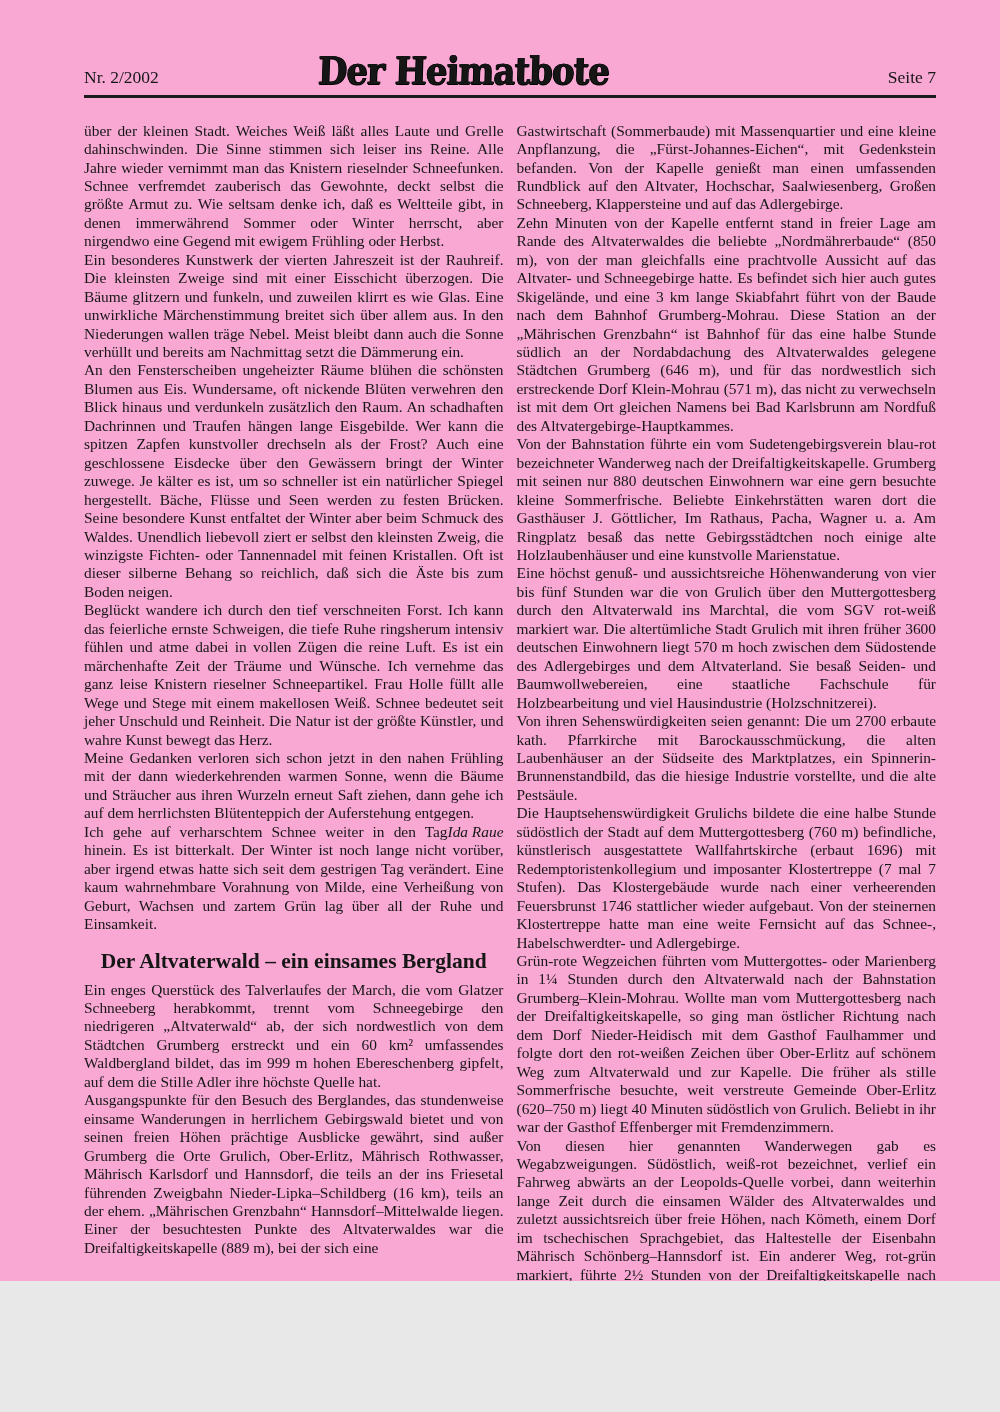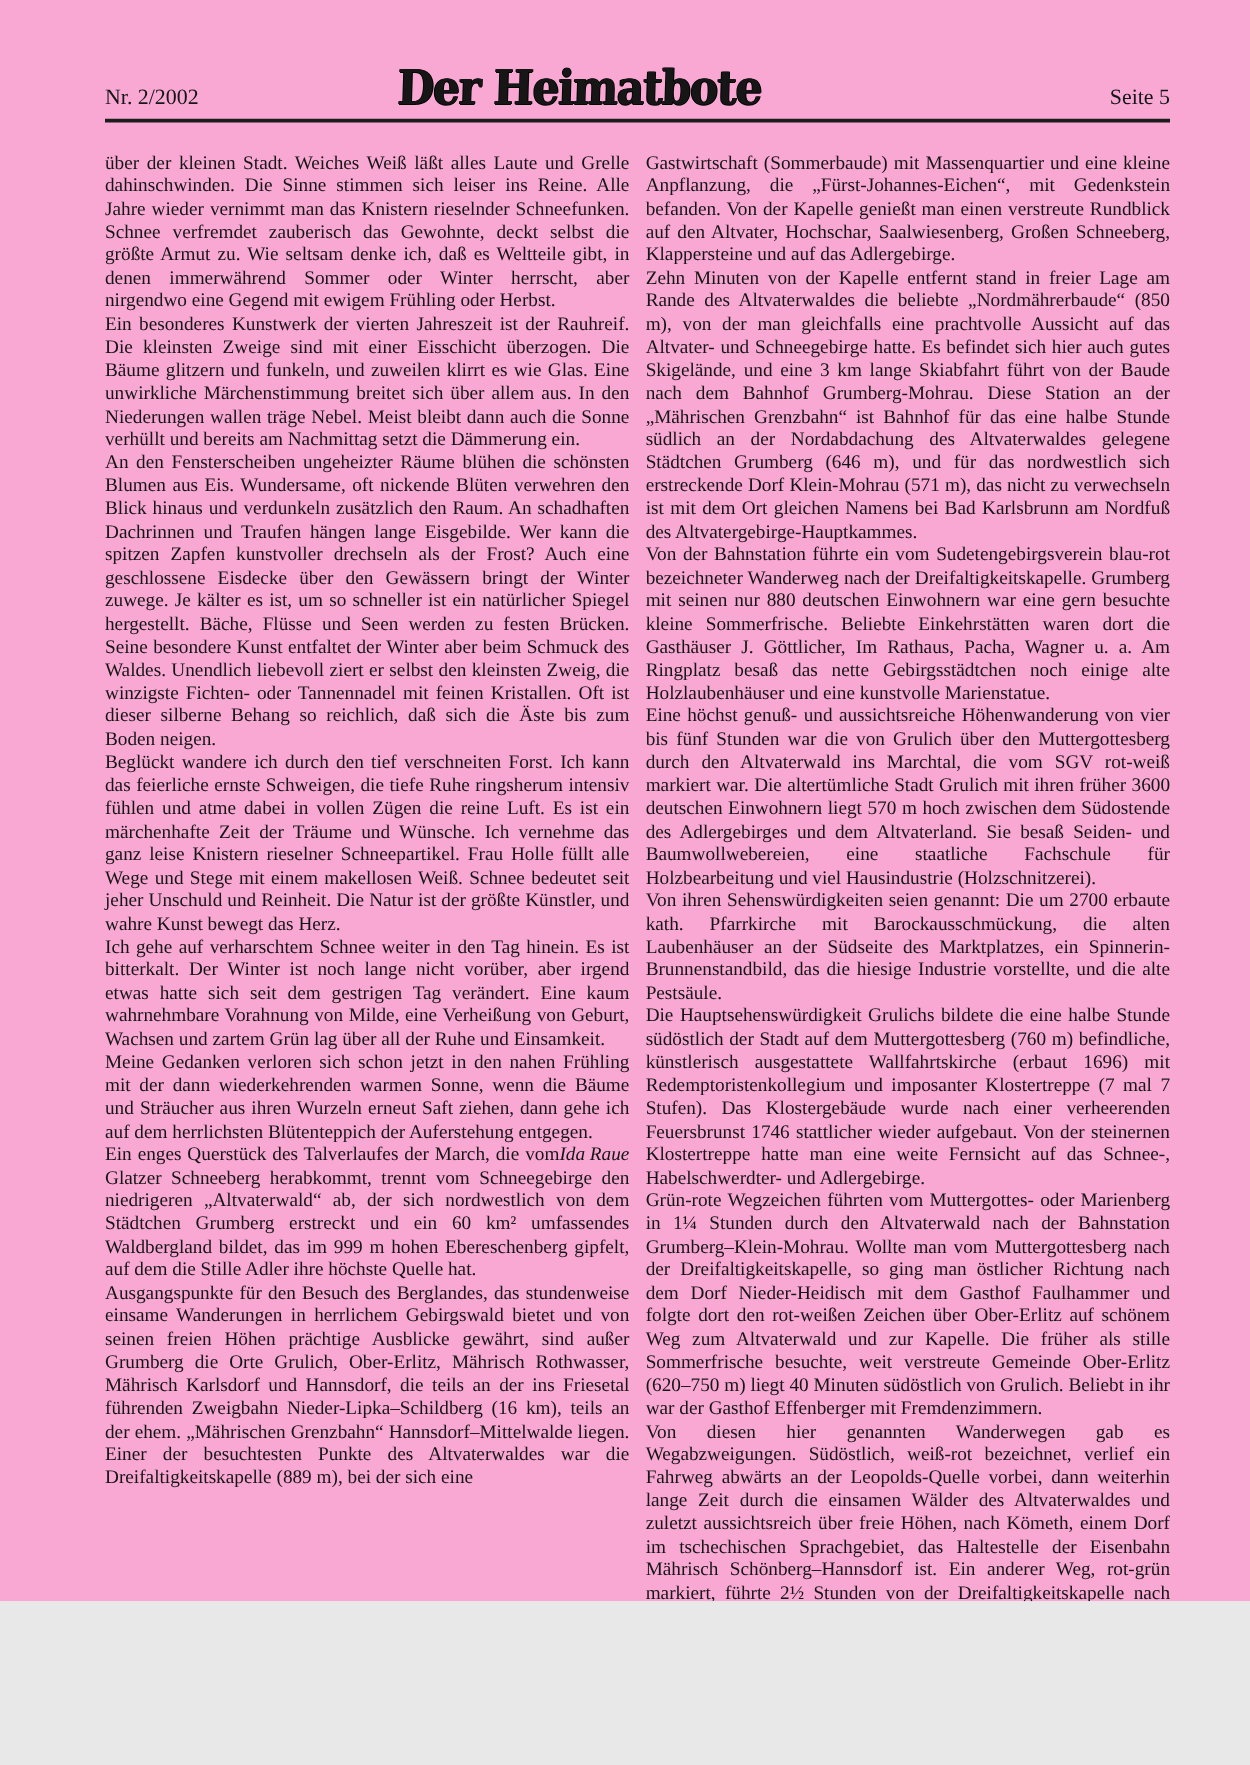--- a/index.html
+++ b/index.html
@@ -69,40 +69,41 @@
   }
 </style>
 </head>
 <body>
 
 <div class="page">
 
   <header class="page-header">
     <span class="issue">Nr. 2/2002</span>
     <span class="masthead">Der Heimatbote</span>
-    <span class="pageno">Seite 5</span>
+    <span class="pageno">Seite 7</span>
   </header>
 
   <main class="columns">
 
     <section class="col">
       <p>über der kleinen Stadt. Weiches Weiß läßt alles Laute und Grelle dahinschwinden. Die Sinne stimmen sich leiser ins Reine. Alle Jahre wieder vernimmt man das Knistern rieselnder Schneefunken. Schnee verfremdet zauberisch das Gewohnte, deckt selbst die größte Armut zu. Wie seltsam denke ich, daß es Weltteile gibt, in denen immerwährend Sommer oder Winter herrscht, aber nirgendwo eine Gegend mit ewigem Frühling oder Herbst.</p>
       <p>Ein besonderes Kunstwerk der vierten Jahreszeit ist der Rauhreif. Die kleinsten Zweige sind mit einer Eisschicht überzogen. Die Bäume glitzern und funkeln, und zuweilen klirrt es wie Glas. Eine unwirkliche Märchenstimmung breitet sich über allem aus. In den Niederungen wallen träge Nebel. Meist bleibt dann auch die Sonne verhüllt und bereits am Nachmittag setzt die Dämmerung ein.</p>
       <p>An den Fensterscheiben ungeheizter Räume blühen die schönsten Blumen aus Eis. Wundersame, oft nickende Blüten verwehren den Blick hinaus und verdunkeln zusätzlich den Raum. An schadhaften Dachrinnen und Traufen hängen lange Eisgebilde. Wer kann die spitzen Zapfen kunstvoller drechseln als der Frost? Auch eine geschlossene Eisdecke über den Gewässern bringt der Winter zuwege. Je kälter es ist, um so schneller ist ein natürlicher Spiegel hergestellt. Bäche, Flüsse und Seen werden zu festen Brücken. Seine besondere Kunst entfaltet der Winter aber beim Schmuck des Waldes. Unendlich liebevoll ziert er selbst den kleinsten Zweig, die winzigste Fichten- oder Tannennadel mit feinen Kristallen. Oft ist dieser silberne Behang so reichlich, daß sich die Äste bis zum Boden neigen.</p>
       <p>Beglückt wandere ich durch den tief verschneiten Forst. Ich kann das feierliche ernste Schweigen, die tiefe Ruhe ringsherum intensiv fühlen und atme dabei in vollen Zügen die reine Luft. Es ist ein märchenhafte Zeit der Träume und Wünsche. Ich vernehme das ganz leise Knistern rieselner Schneepartikel. Frau Holle füllt alle Wege und Stege mit einem makellosen Weiß. Schnee bedeutet seit jeher Unschuld und Reinheit. Die Natur ist der größte Künstler, und wahre Kunst bewegt das Herz.</p>
+      <p><span>Meine Gedanken verloren sich schon jetzt in den nahen Frühling mit der dann wiederkehrenden warmen Sonne, wenn die Bäume und Sträucher aus ihren Wurzeln erneut Saft ziehen, dann gehe ich auf dem herrlichsten Blütenteppich der Auferstehung entgegen.</span> <span class="author">Ida Raue</span></p>
       <p>Ich gehe auf verharschtem Schnee weiter in den Tag hinein. Es ist bitterkalt. Der Winter ist noch lange nicht vorüber, aber irgend etwas hatte sich seit dem gestrigen Tag verändert. Eine kaum wahrnehmbare Vorahnung von Milde, eine Verheißung von Geburt, Wachsen und zartem Grün lag über all der Ruhe und Einsamkeit.</p>
-      <p><span>Meine Gedanken verloren sich schon jetzt in den nahen Frühling mit der dann wiederkehrenden warmen Sonne, wenn die Bäume und Sträucher aus ihren Wurzeln erneut Saft ziehen, dann gehe ich auf dem herrlichsten Blütenteppich der Auferstehung entgegen.</span> <span class="author">Ida Raue</span></p>
 
+      <h2 class="article-title">Der Altvaterwald – ein einsames Bergland</h2>
 
       <p>Ein enges Querstück des Talverlaufes der March, die vom Glatzer Schneeberg herabkommt, trennt vom Schneegebirge den niedrigeren „Altvaterwald“ ab, der sich nordwestlich von dem Städtchen Grumberg erstreckt und ein 60 km² umfassendes Waldbergland bildet, das im 999 m hohen Ebereschenberg gipfelt, auf dem die Stille Adler ihre höchste Quelle hat.</p>
       <p>Ausgangspunkte für den Besuch des Berglandes, das stundenweise einsame Wanderungen in herrlichem Gebirgswald bietet und von seinen freien Höhen prächtige Ausblicke gewährt, sind außer Grumberg die Orte Grulich, Ober-Erlitz, Mährisch Rothwasser, Mährisch Karlsdorf und Hannsdorf, die teils an der ins Friesetal führenden Zweigbahn Nieder-Lipka–Schildberg (16 km), teils an der ehem. „Mährischen Grenzbahn“ Hannsdorf–Mittelwalde liegen. Einer der besuchtesten Punkte des Altvaterwaldes war die Dreifaltigkeitskapelle (889 m), bei der sich eine</p>
     </section>
 
     <section class="col">
-      <p>Gastwirtschaft (Sommerbaude) mit Massenquartier und eine kleine Anpflanzung, die „Fürst-Johannes-Eichen“, mit Gedenkstein befanden. Von der Kapelle genießt man einen verstreute Rundblick auf den Altvater, Hochschar, Saalwiesenberg, Großen Schneeberg, Klappersteine und auf das Adlergebirge.</p>
+      <p>Gastwirtschaft (Sommerbaude) mit Massenquartier und eine kleine Anpflanzung, die „Fürst-Johannes-Eichen“, mit Gedenkstein befanden. Von der Kapelle genießt man einen umfassenden Rundblick auf den Altvater, Hochschar, Saalwiesenberg, Großen Schneeberg, Klappersteine und auf das Adlergebirge.</p>
       <p>Zehn Minuten von der Kapelle entfernt stand in freier Lage am Rande des Altvaterwaldes die beliebte „Nordmährerbaude“ (850 m), von der man gleichfalls eine prachtvolle Aussicht auf das Altvater- und Schneegebirge hatte. Es befindet sich hier auch gutes Skigelände, und eine 3 km lange Skiabfahrt führt von der Baude nach dem Bahnhof Grumberg-Mohrau. Diese Station an der „Mährischen Grenzbahn“ ist Bahnhof für das eine halbe Stunde südlich an der Nordabdachung des Altvaterwaldes gelegene Städtchen Grumberg (646 m), und für das nordwestlich sich erstreckende Dorf Klein-Mohrau (571 m), das nicht zu verwechseln ist mit dem Ort gleichen Namens bei Bad Karlsbrunn am Nordfuß des Altvatergebirge-Hauptkammes.</p>
       <p>Von der Bahnstation führte ein vom Sudetengebirgsverein blau-rot bezeichneter Wanderweg nach der Dreifaltigkeitskapelle. Grumberg mit seinen nur 880 deutschen Einwohnern war eine gern besuchte kleine Sommerfrische. Beliebte Einkehrstätten waren dort die Gasthäuser J. Göttlicher, Im Rathaus, Pacha, Wagner u. a. Am Ringplatz besaß das nette Gebirgsstädtchen noch einige alte Holzlaubenhäuser und eine kunstvolle Marienstatue.</p>
       <p>Eine höchst genuß- und aussichtsreiche Höhenwanderung von vier bis fünf Stunden war die von Grulich über den Muttergottesberg durch den Altvaterwald ins Marchtal, die vom SGV rot-weiß markiert war. Die altertümliche Stadt Grulich mit ihren früher 3600 deutschen Einwohnern liegt 570 m hoch zwischen dem Südostende des Adlergebirges und dem Altvaterland. Sie besaß Seiden- und Baumwollwebereien, eine staatliche Fachschule für Holzbearbeitung und viel Hausindustrie (Holzschnitzerei).</p>
       <p>Von ihren Sehenswürdigkeiten seien genannt: Die um 2700 erbaute kath. Pfarrkirche mit Barockausschmückung, die alten Laubenhäuser an der Südseite des Marktplatzes, ein Spinnerin-Brunnenstandbild, das die hiesige Industrie vorstellte, und die alte Pestsäule.</p>
       <p>Die Hauptsehenswürdigkeit Grulichs bildete die eine halbe Stunde südöstlich der Stadt auf dem Muttergottesberg (760 m) befindliche, künstlerisch ausgestattete Wallfahrtskirche (erbaut 1696) mit Redemptoristenkollegium und imposanter Klostertreppe (7 mal 7 Stufen). Das Klostergebäude wurde nach einer verheerenden Feuersbrunst 1746 stattlicher wieder aufgebaut. Von der steinernen Klostertreppe hatte man eine weite Fernsicht auf das Schnee-, Habelschwerdter- und Adlergebirge.</p>
       <p>Grün-rote Wegzeichen führten vom Muttergottes- oder Marienberg in 1¼ Stunden durch den Altvaterwald nach der Bahnstation Grumberg–Klein-Mohrau. Wollte man vom Muttergottesberg nach der Dreifaltigkeitskapelle, so ging man östlicher Richtung nach dem Dorf Nieder-Heidisch mit dem Gasthof Faulhammer und folgte dort den rot-weißen Zeichen über Ober-Erlitz auf schönem Weg zum Altvaterwald und zur Kapelle. Die früher als stille Sommerfrische besuchte, weit verstreute Gemeinde Ober-Erlitz (620–750 m) liegt 40 Minuten südöstlich von Grulich. Beliebt in ihr war der Gasthof Effenberger mit Fremdenzimmern.</p>
       <p>Von diesen hier genannten Wanderwegen gab es Wegabzweigungen. Südöstlich, weiß-rot bezeichnet, verlief ein Fahrweg abwärts an der Leopolds-Quelle vorbei, dann weiterhin lange Zeit durch die einsamen Wälder des Altvaterwaldes und zuletzt aussichtsreich über freie Höhen, nach Kömeth, einem Dorf im tschechischen Sprachgebiet, das Haltestelle der Eisenbahn Mährisch Schönberg–Hannsdorf ist. Ein anderer Weg, rot-grün markiert, führte 2½ Stunden von der Dreifaltigkeitskapelle nach Mährisch Karlsdorf (544 m), welcher als Sommerfrische besuchter Ort im</p>
     </section>
 
   </main>

